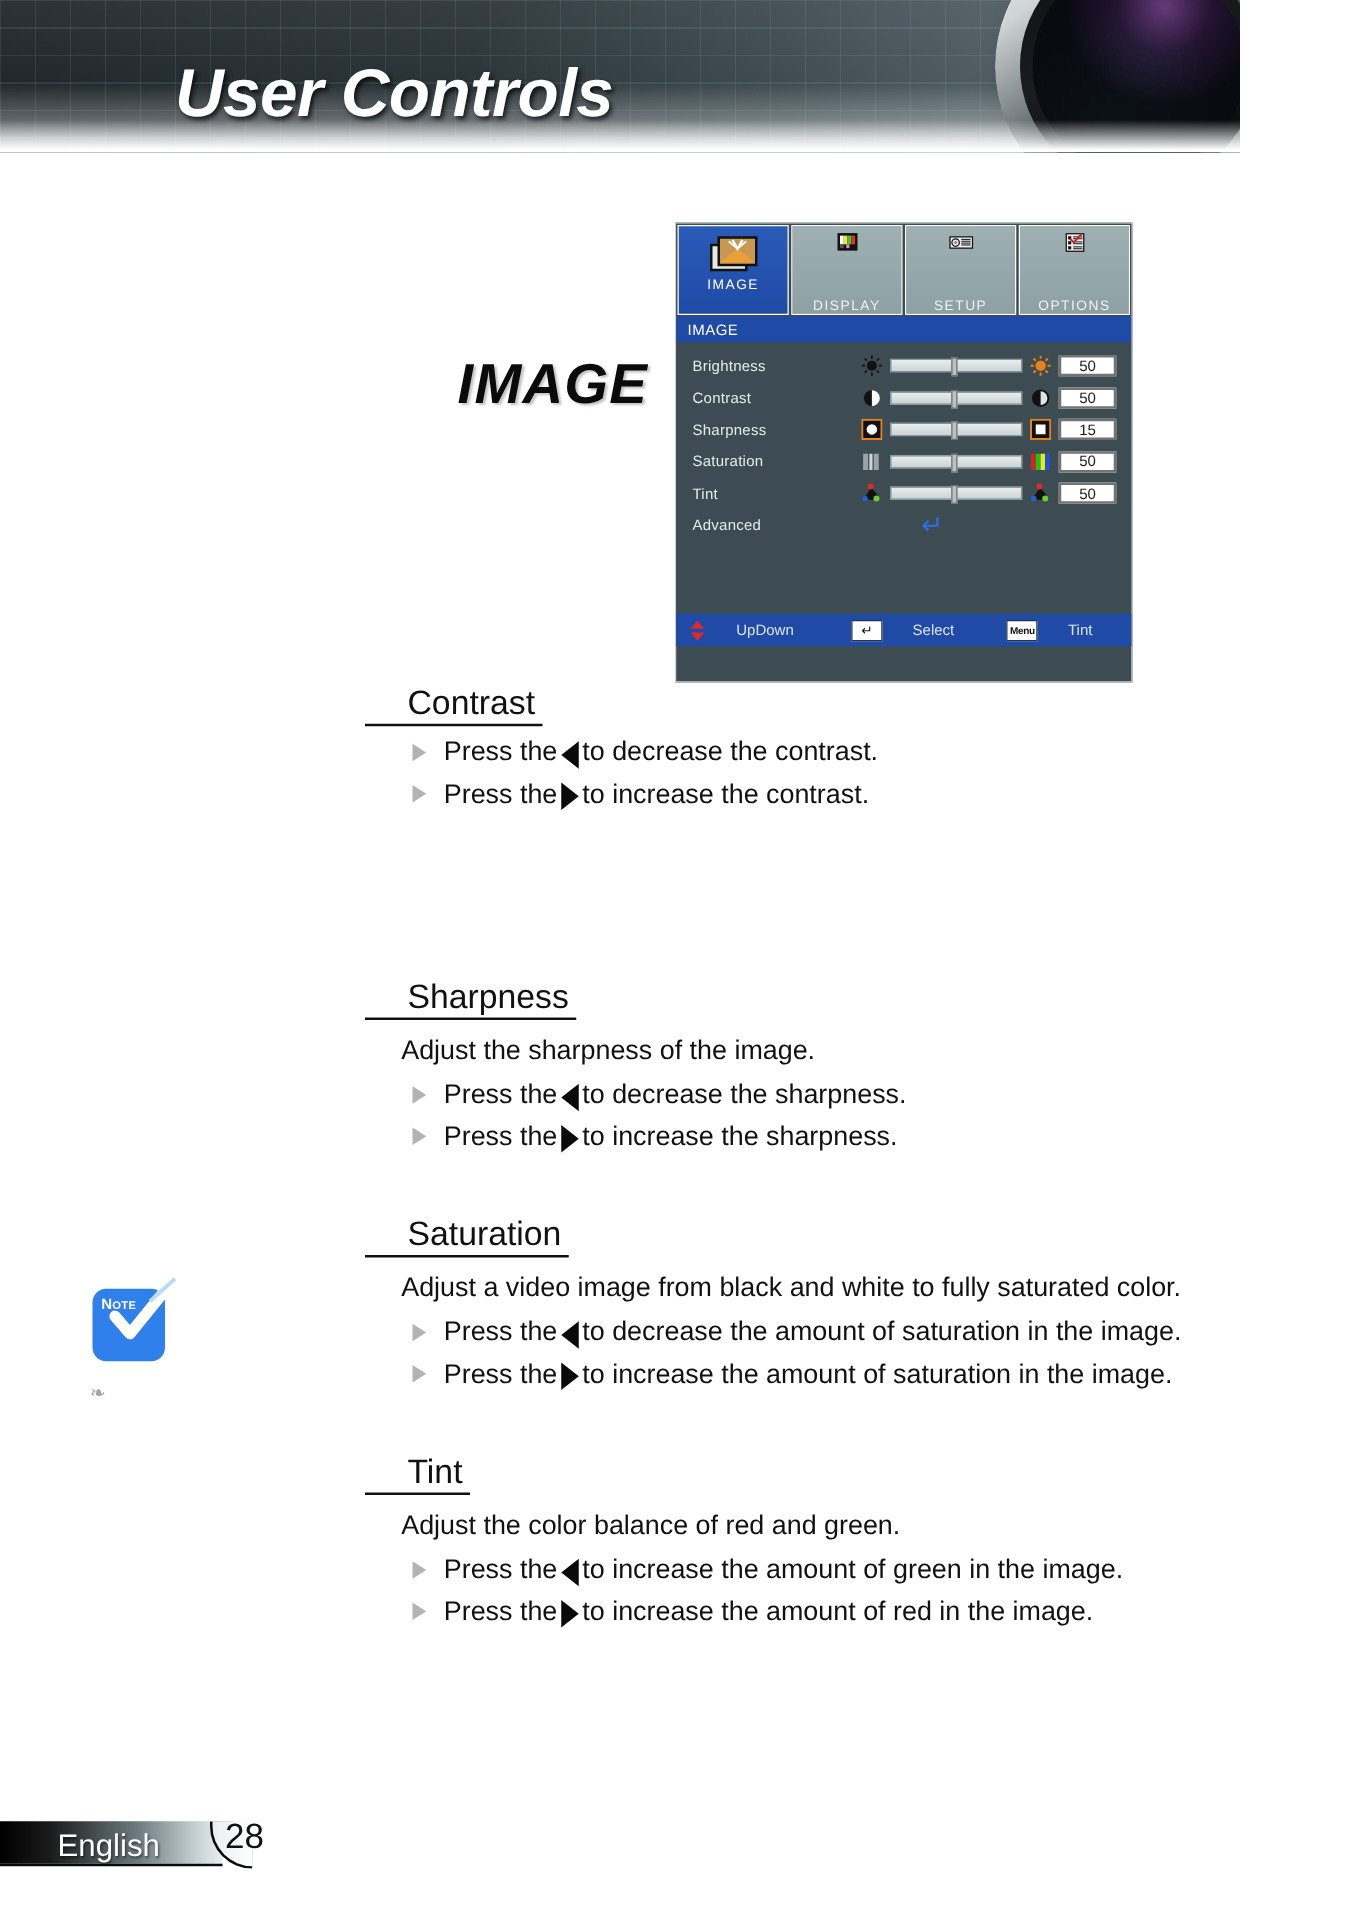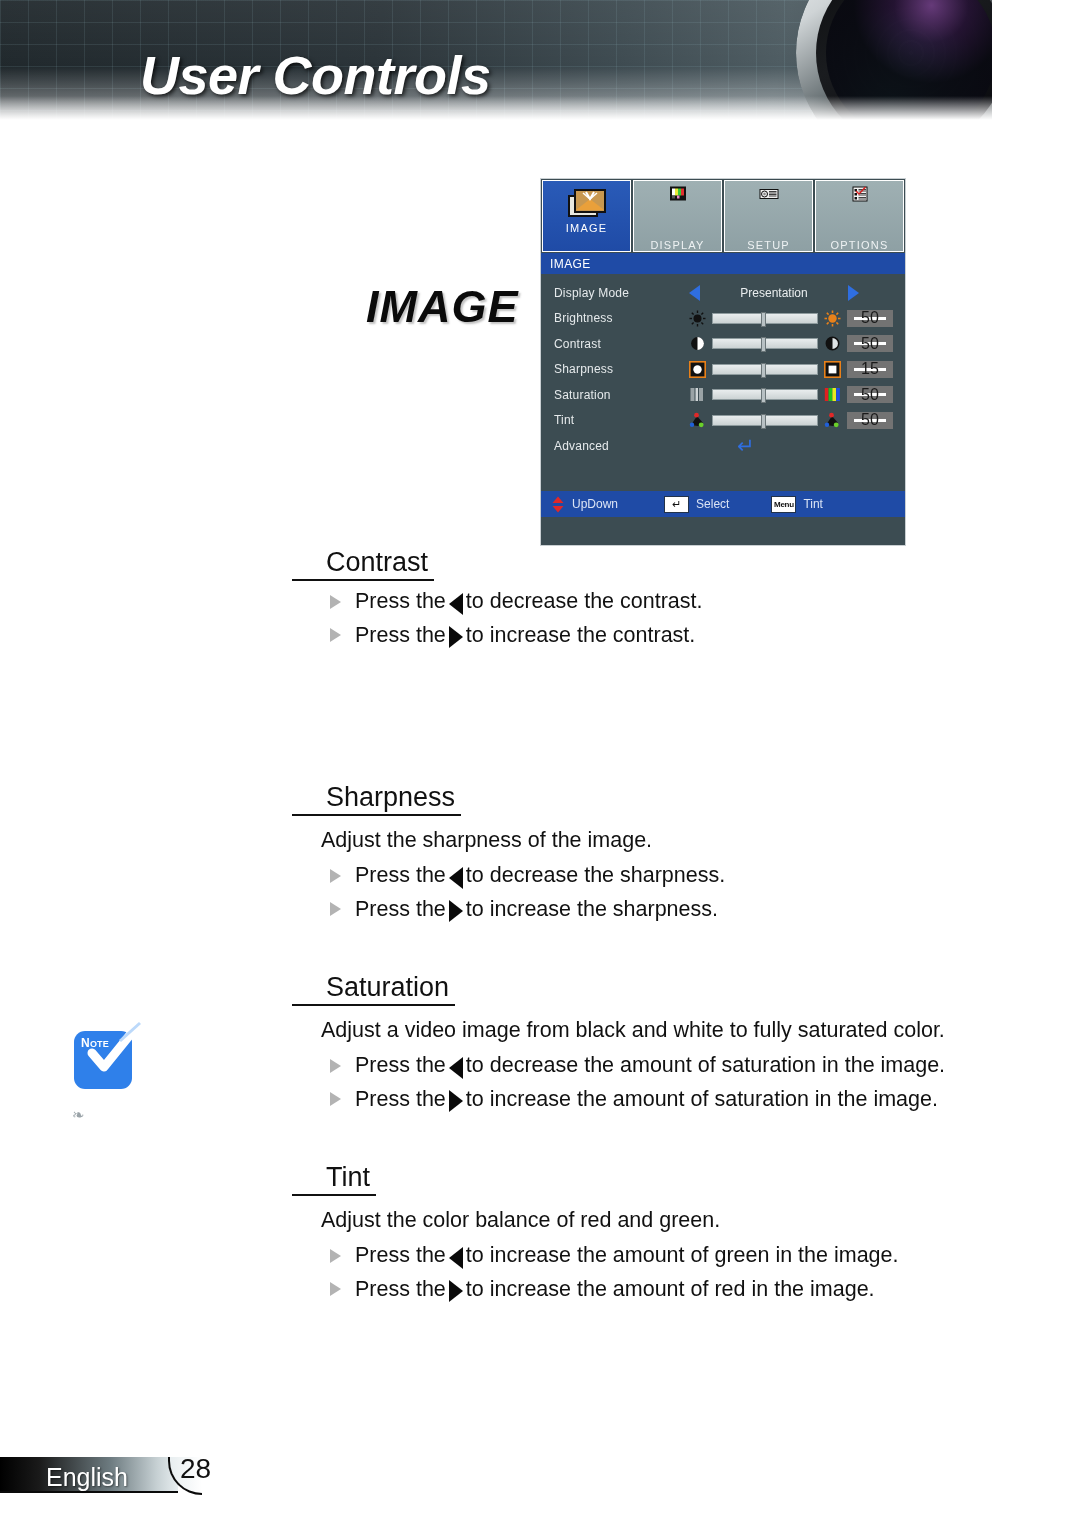--- a/index.html
+++ b/index.html
@@ -171,23 +171,23 @@
   .slider-knob {
     position: absolute;
     left: 48px; top: -2px;
     width: 5px; height: 15px;
     background: #b8c1c4;
     border: 1px solid #6b7679;
   }
   .osd-value {
     width: 46px; height: 17px;
     background: #ffffff;
-    border: 7px solid #737373;
+    border: 2px solid #737373;
     color: #1a1a1a;
-    font-size: 16px;
+    font-size: 12px;
     display: flex;
     align-items: center;
     justify-content: center;
   }
   .dm-arrow-left, .dm-arrow-right {
     width: 0; height: 0;
     border-top: 8px solid transparent;
     border-bottom: 8px solid transparent;
   }
   .dm-arrow-left { border-right: 11px solid #2f6ee0; }
@@ -209,21 +209,21 @@
     position: absolute;
     left: 0; bottom: 0;
     width: 100%;
     height: 26px;
     background: #1f4ba6;
     display: flex;
     align-items: center;
     color: #dbe4f5;
     font-size: 12px;
   }
-  .foot-item { display: flex; align-items: center; gap: 7px; }
+  .foot-item { display: flex; align-items: center; gap: 24px; }
   .foot-item.i1 { margin-left: 10px; }
   .foot-item.i2 { margin-left: 46px; }
   .foot-item.i3 { margin-left: 42px; }
   .key-box {
     width: 25px; height: 17px;
     background: #ffffff;
     border: 1px solid #22324a;
     color: #111;
     font-size: 11px;
     display: flex; align-items: center; justify-content: center;
@@ -423,26 +423,20 @@
           <path d="M13 10 L19 16 L32 2" fill="none" stroke="#d42020" stroke-width="3"></path>
         </svg>
         <div class="osd-tab-label">OPTIONS</div>
       </div>
     </div>
 
     <div class="osd-header">IMAGE</div>
 
     <div class="osd-body">
 
-      <div class="osd-row">
-        <div class="osd-row-label">Display Mode</div>
-        <div class="dm-arrow-left"></div>
-        <div class="dm-value">Presentation</div>
-        <div class="dm-arrow-right"></div>
-      </div>
 
       <div class="osd-row">
         <div class="osd-row-label">Brightness</div>
         <div class="osd-slidercell">
           <svg class="slider-icon" viewBox="0 0 17 17">
             <circle cx="8.5" cy="8.5" r="4" fill="#111"></circle>
             <g stroke="#111" stroke-width="1.4">
               <line x1="8.5" y1="0.5" x2="8.5" y2="3"></line>
                 <line x1="8.5" y1="14" x2="8.5" y2="16.5"></line>
               <line x1="0.5" y1="8.5" x2="3" y2="8.5"></line>

